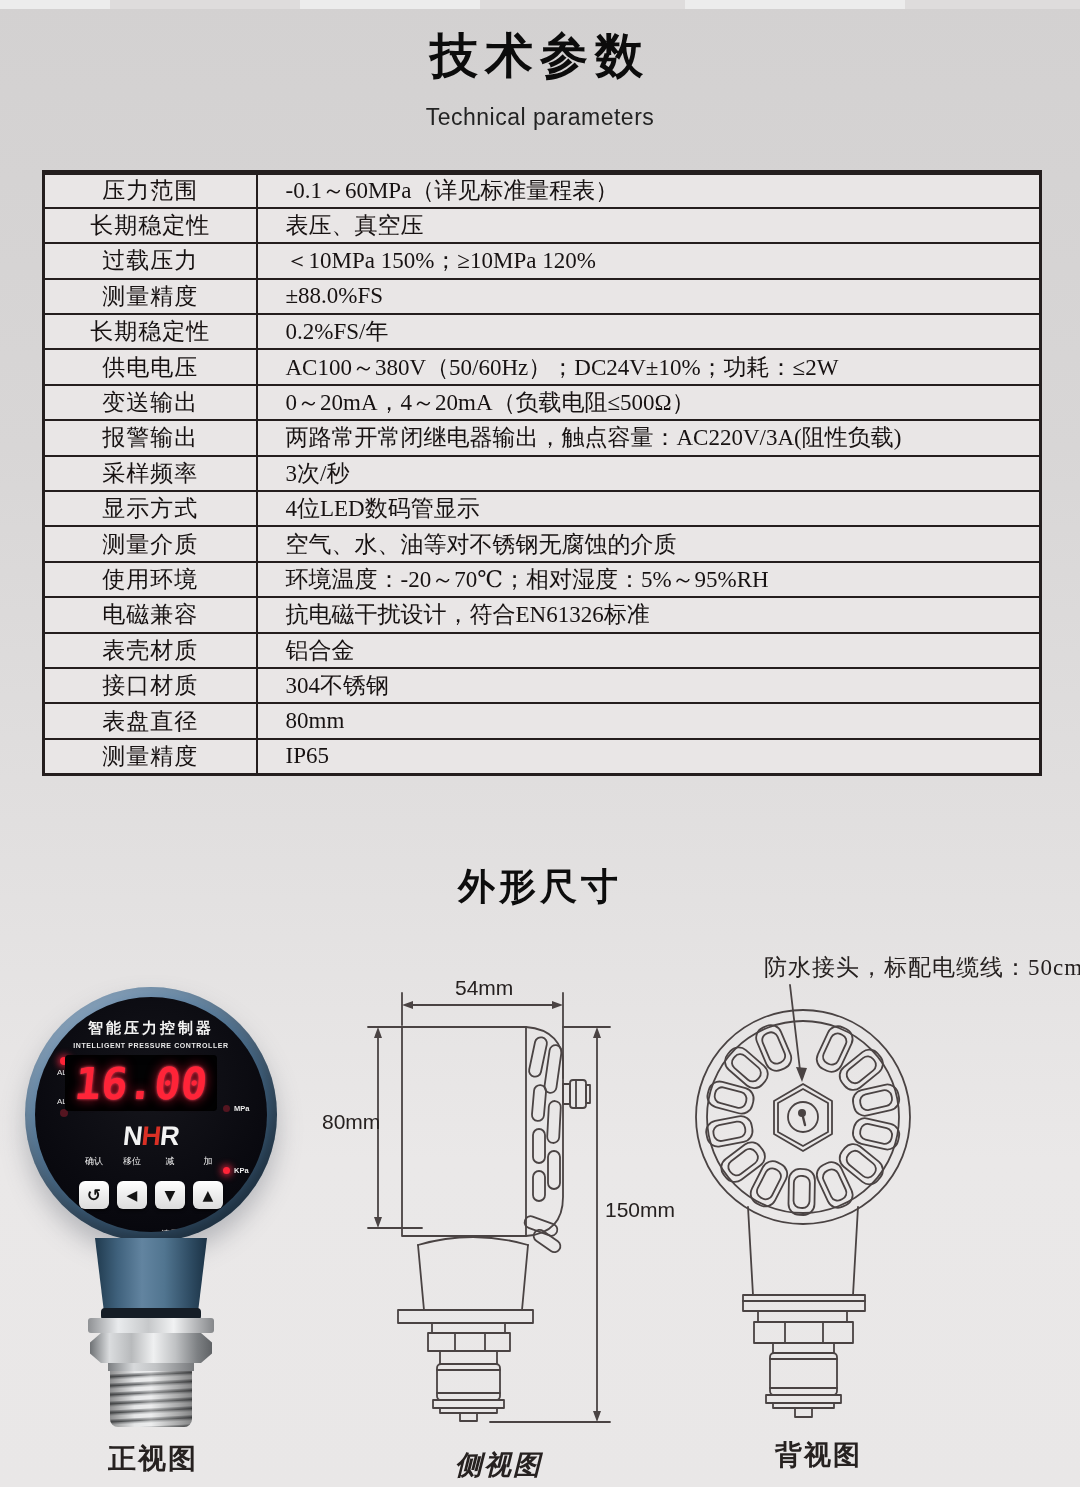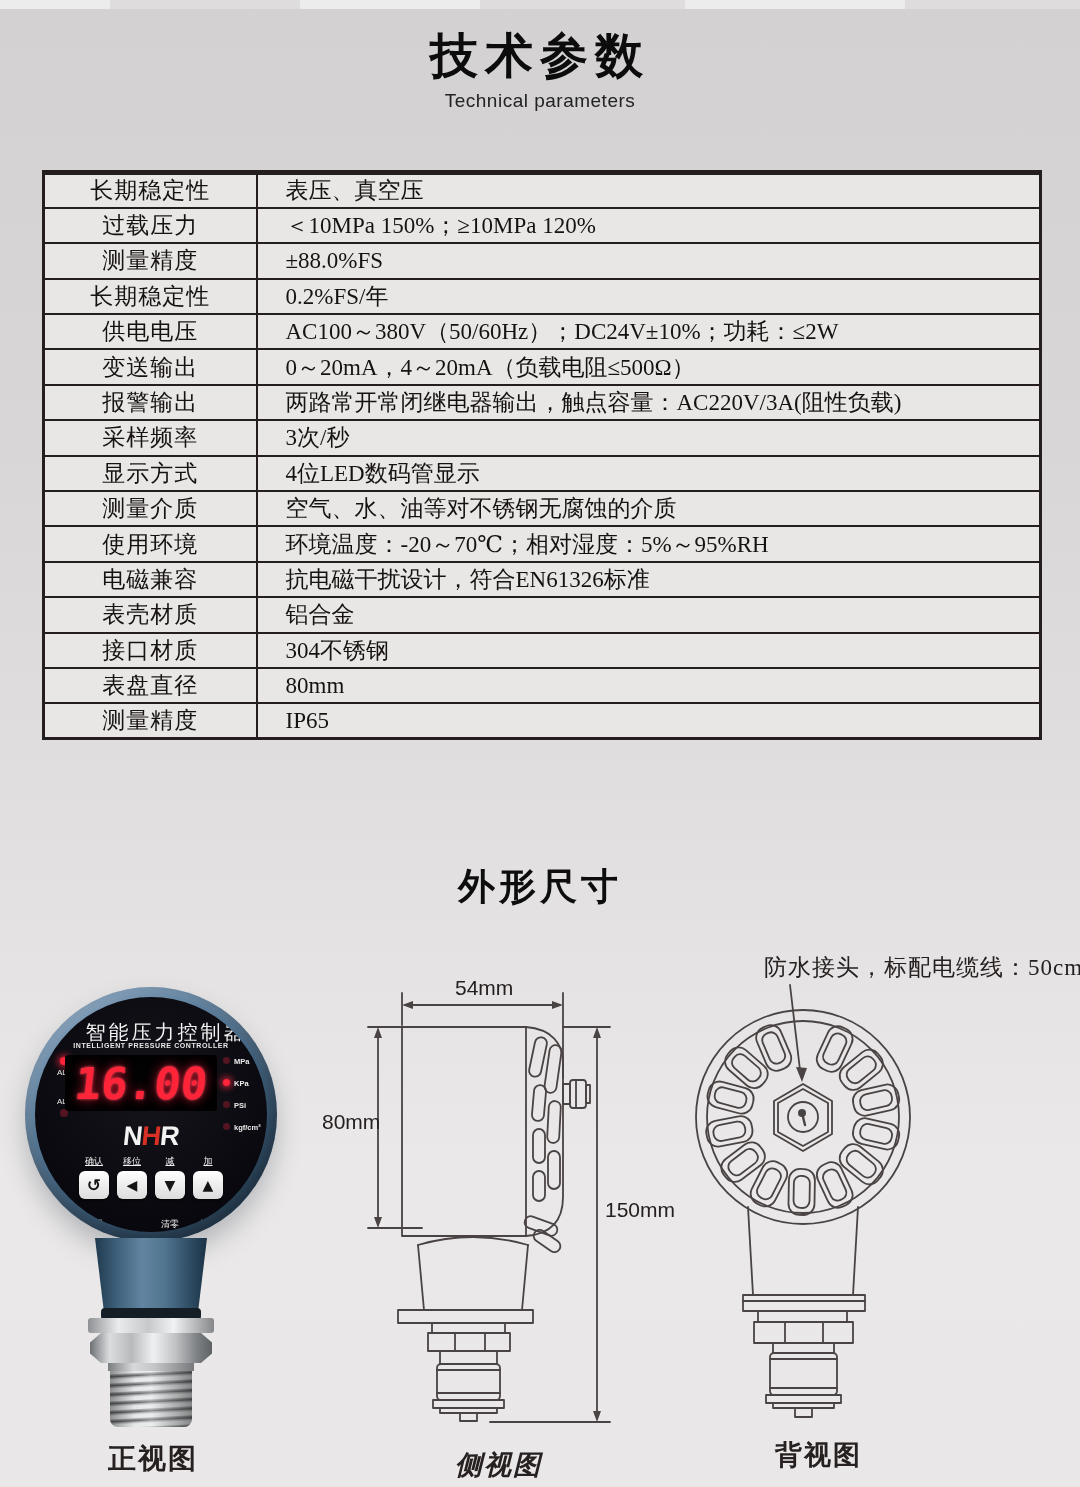--- a/index.html
+++ b/index.html
@@ -10,21 +10,21 @@
     font-family:"Liberation Sans","DejaVu Sans",sans-serif;
     padding-left:12px;
   }
   
   .top-strip { position:absolute; left:0; top:0; width:1080px; height:9px; background:#ececec; }
   .top-strip .seg { position:absolute; top:0; height:9px; background:#dedcdc; }
 
   
   .hdr { position:absolute; left:0; top:24px; width:1080px; text-align:center; }
   .hdr h1 { font-size:48px; font-weight:700; color:#0c0c0c; letter-spacing:7px; }
-  .hdr .sub { margin-top:2px; font-size:19px; color:#232323; letter-spacing:0.5px; }
+  .hdr .sub { margin-top:16px; font-size:23px; color:#232323; letter-spacing:0.5px; }
 
   
   table.spec {
     position:absolute; left:42px; top:170px; width:1000px;
     border-collapse:collapse; table-layout:fixed;
     font-family:"Liberation Serif","DejaVu Serif",serif; font-size:23px; color:#171212;
   }
   table.spec { border:3px solid #241e1e; border-top:5px solid #241e1e; }
   table.spec td { border:2px solid #241e1e; background:#e9e6e6; height:35.4px; }
   table.spec td.lbl { width:213px; text-align:center; letter-spacing:1px; }
@@ -39,52 +39,52 @@
   .dial {
     position:absolute; left:25px; top:987px; width:252px; height:255px; border-radius:50%;
     background:radial-gradient(circle at 32% 24%, #7493b1 0%, #557a9b 38%, #3b5c79 72%, #28445d 100%);
     box-shadow: inset -7px -12px 20px rgba(0,0,0,.45), inset 6px 9px 14px rgba(255,255,255,.22), 0 14px 24px rgba(90,95,105,.35);
   }
   .face {
     position:absolute; left:10px; top:10px; width:232px; height:235px; border-radius:50%;
     background:radial-gradient(circle at 50% 38%, #15151b 0%, #0a0a10 62%, #04040a 100%);
     overflow:hidden; color:#f3f3f3;
   }
-  .brand-cn { position:absolute; left:15px; top:22px; width:100%; text-align:center;
-    font-size:20px; font-weight:400; letter-spacing:3px; }
+  .brand-cn { position:absolute; left:0; top:22px; width:100%; text-align:center;
+    font-size:15px; font-weight:700; letter-spacing:3px; }
   .brand-en { position:absolute; left:0; top:45px; width:100%; text-align:center;
     font-size:7px; font-weight:700; letter-spacing:0.6px; color:#e8e8e8; }
   .led { display:block; width:8px; height:8px; border-radius:50%; background:#541520; }
   .led.on { background:#ff2438; box-shadow:0 0 7px 2px rgba(255,40,70,.8); }
   .al { position:absolute; width:30px; text-align:center; font-size:8px; color:#e9e9e9; }
   .al .led { margin:0 auto 3px auto; }
   .al1 { left:14px; top:60px; }
   .al2 { left:14px; top:100px; }
   .al2 .al-txt { display:block; margin-bottom:3px; }
   .display {
     position:absolute; left:30px; top:58px; width:152px; height:56px; border-radius:4px;
     background:#020203; display:flex; align-items:center; justify-content:center;
     box-shadow: inset 0 0 8px rgba(0,0,0,.9);
   }
   .digits {
     font-family:"DejaVu Sans Mono",monospace; font-weight:700; font-size:44px;
     color:#ff2438; transform:skewX(-6deg); letter-spacing:0px;
     text-shadow:0 0 12px rgba(255,30,60,.75), 0 0 3px rgba(255,90,110,.9);
   }
   .units { position:absolute; left:188px; top:60px; width:42px; }
-  .unit-row { display:flex; align-items:flex-start; gap:4px; height:22px; }
+  .unit-row { display:flex; align-items:center; gap:4px; height:22px;margin-top:40px; }
   .unit-row .led { width:7px; height:7px; flex:0 0 auto; }
   .unit-row .u-txt { font-size:7.5px; font-weight:700; color:#ececec; white-space:nowrap; }
   .logo { position:absolute; left:0; top:124px; width:100%; text-align:center;
     font-size:27px; font-weight:900; letter-spacing:-1px; transform:skewX(-6deg);
     font-family:"Liberation Sans",sans-serif; }
   .logo .h { color:#d93025; }
   .btn-row { position:absolute; left:44px; top:158px; width:144px; display:flex; justify-content:space-between; }
   .btn-col { width:30px; text-align:center; }
-  .btn-top { font-size:9px; color:#f0f0f0; margin-bottom:3px; white-space:nowrap;text-decoration:underline; }
+  .btn-top { font-size:9px; color:#f0f0f0; margin-bottom:13px; white-space:nowrap; }
   .btn {
     width:30px; height:28px; border-radius:6px; background:linear-gradient(180deg,#ffffff,#dcdcdc);
     display:flex; align-items:center; justify-content:center;
     font-family:"DejaVu Sans",sans-serif; font-size:14px; font-weight:700; color:#141414;
     box-shadow:0 2px 3px rgba(0,0,0,.5);
   }
   .btn.cyc { font-size:17px; }
   .btn-bot { font-size:9px; color:#f0f0f0; margin-top:19px; white-space:nowrap; min-height:10px; }
   .neck {
     position:absolute; left:95px; top:1238px; width:112px; height:74px;
@@ -128,20 +128,24 @@
     <span class="seg" style="left:905px;width:175px;"></span>
   </div>
 
   <div class="hdr">
     <h1>技术参数</h1>
     <div class="sub">Technical parameters</div>
   </div>
 
   <table class="spec">
     <tbody>
+      <tr>
+          <td class="lbl">压力范围</td>
+          <td class="val">-0.1～60MPa（详见标准量程表）</td>
+        </tr>
         <tr>
           <td class="lbl">长期稳定性</td>
           <td class="val">表压、真空压</td>
         </tr>
         <tr>
           <td class="lbl">过载压力</td>
           <td class="val">＜10MPa 150%；≥10MPa 120%</td>
         </tr>
         <tr>
           <td class="lbl">测量精度</td>

